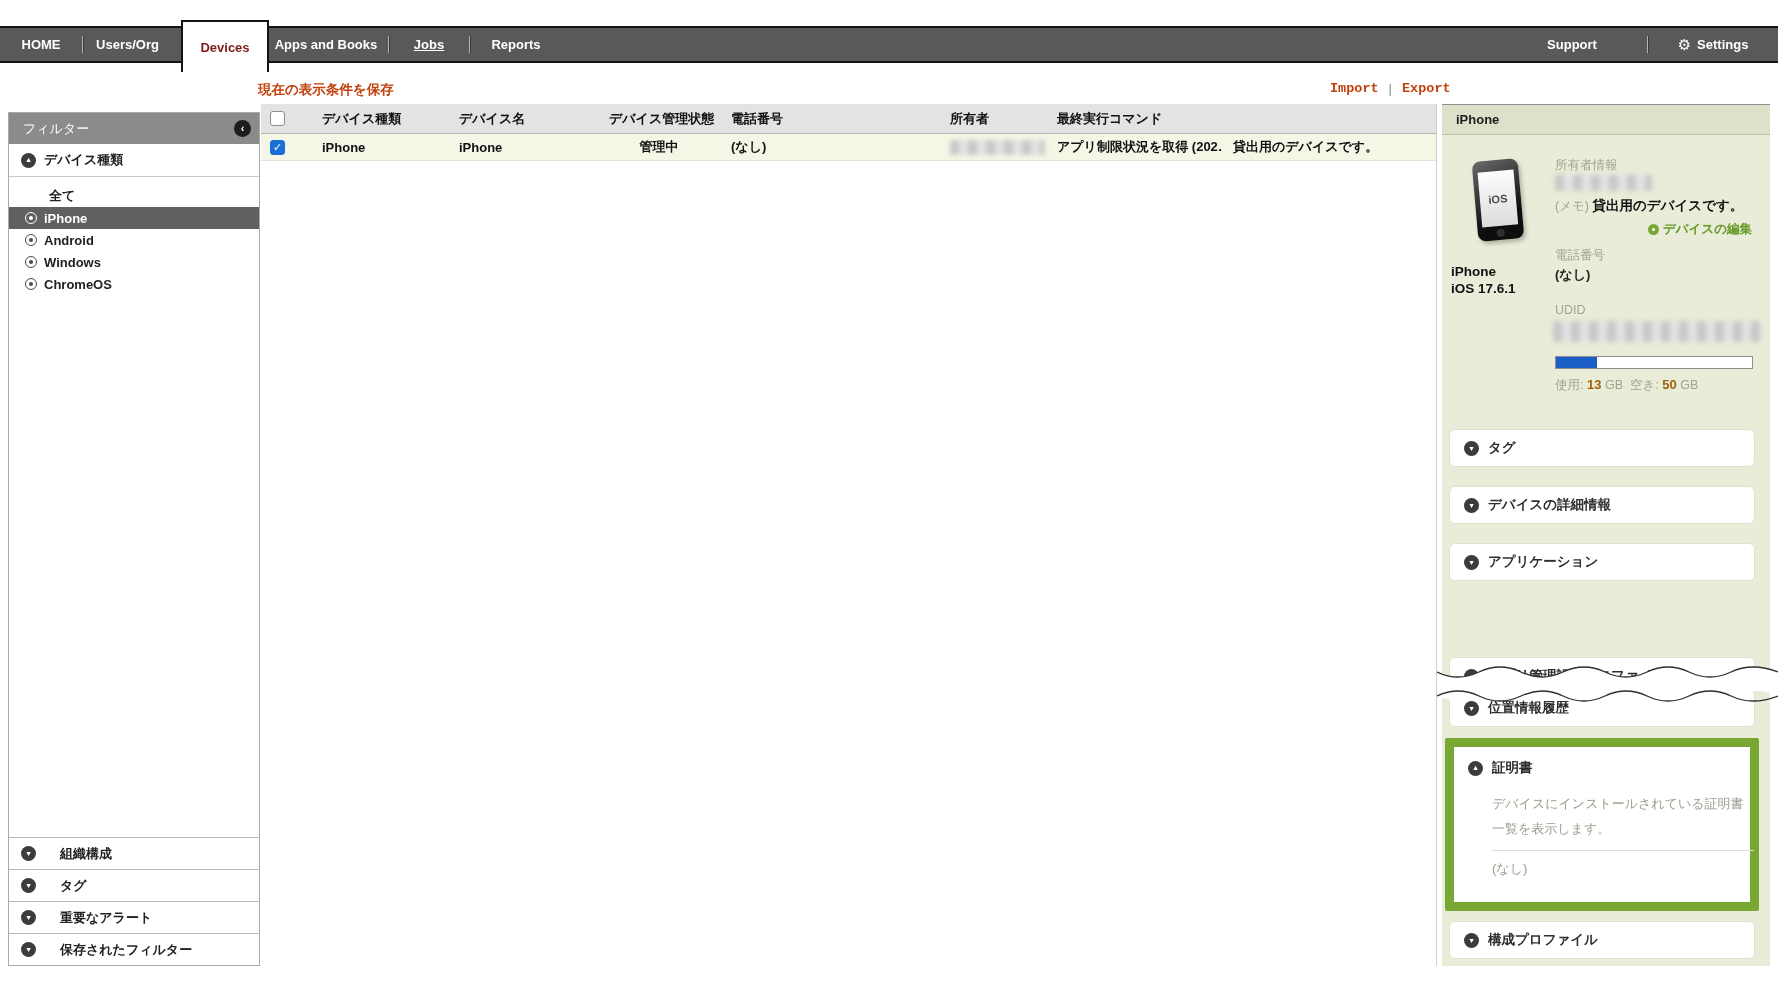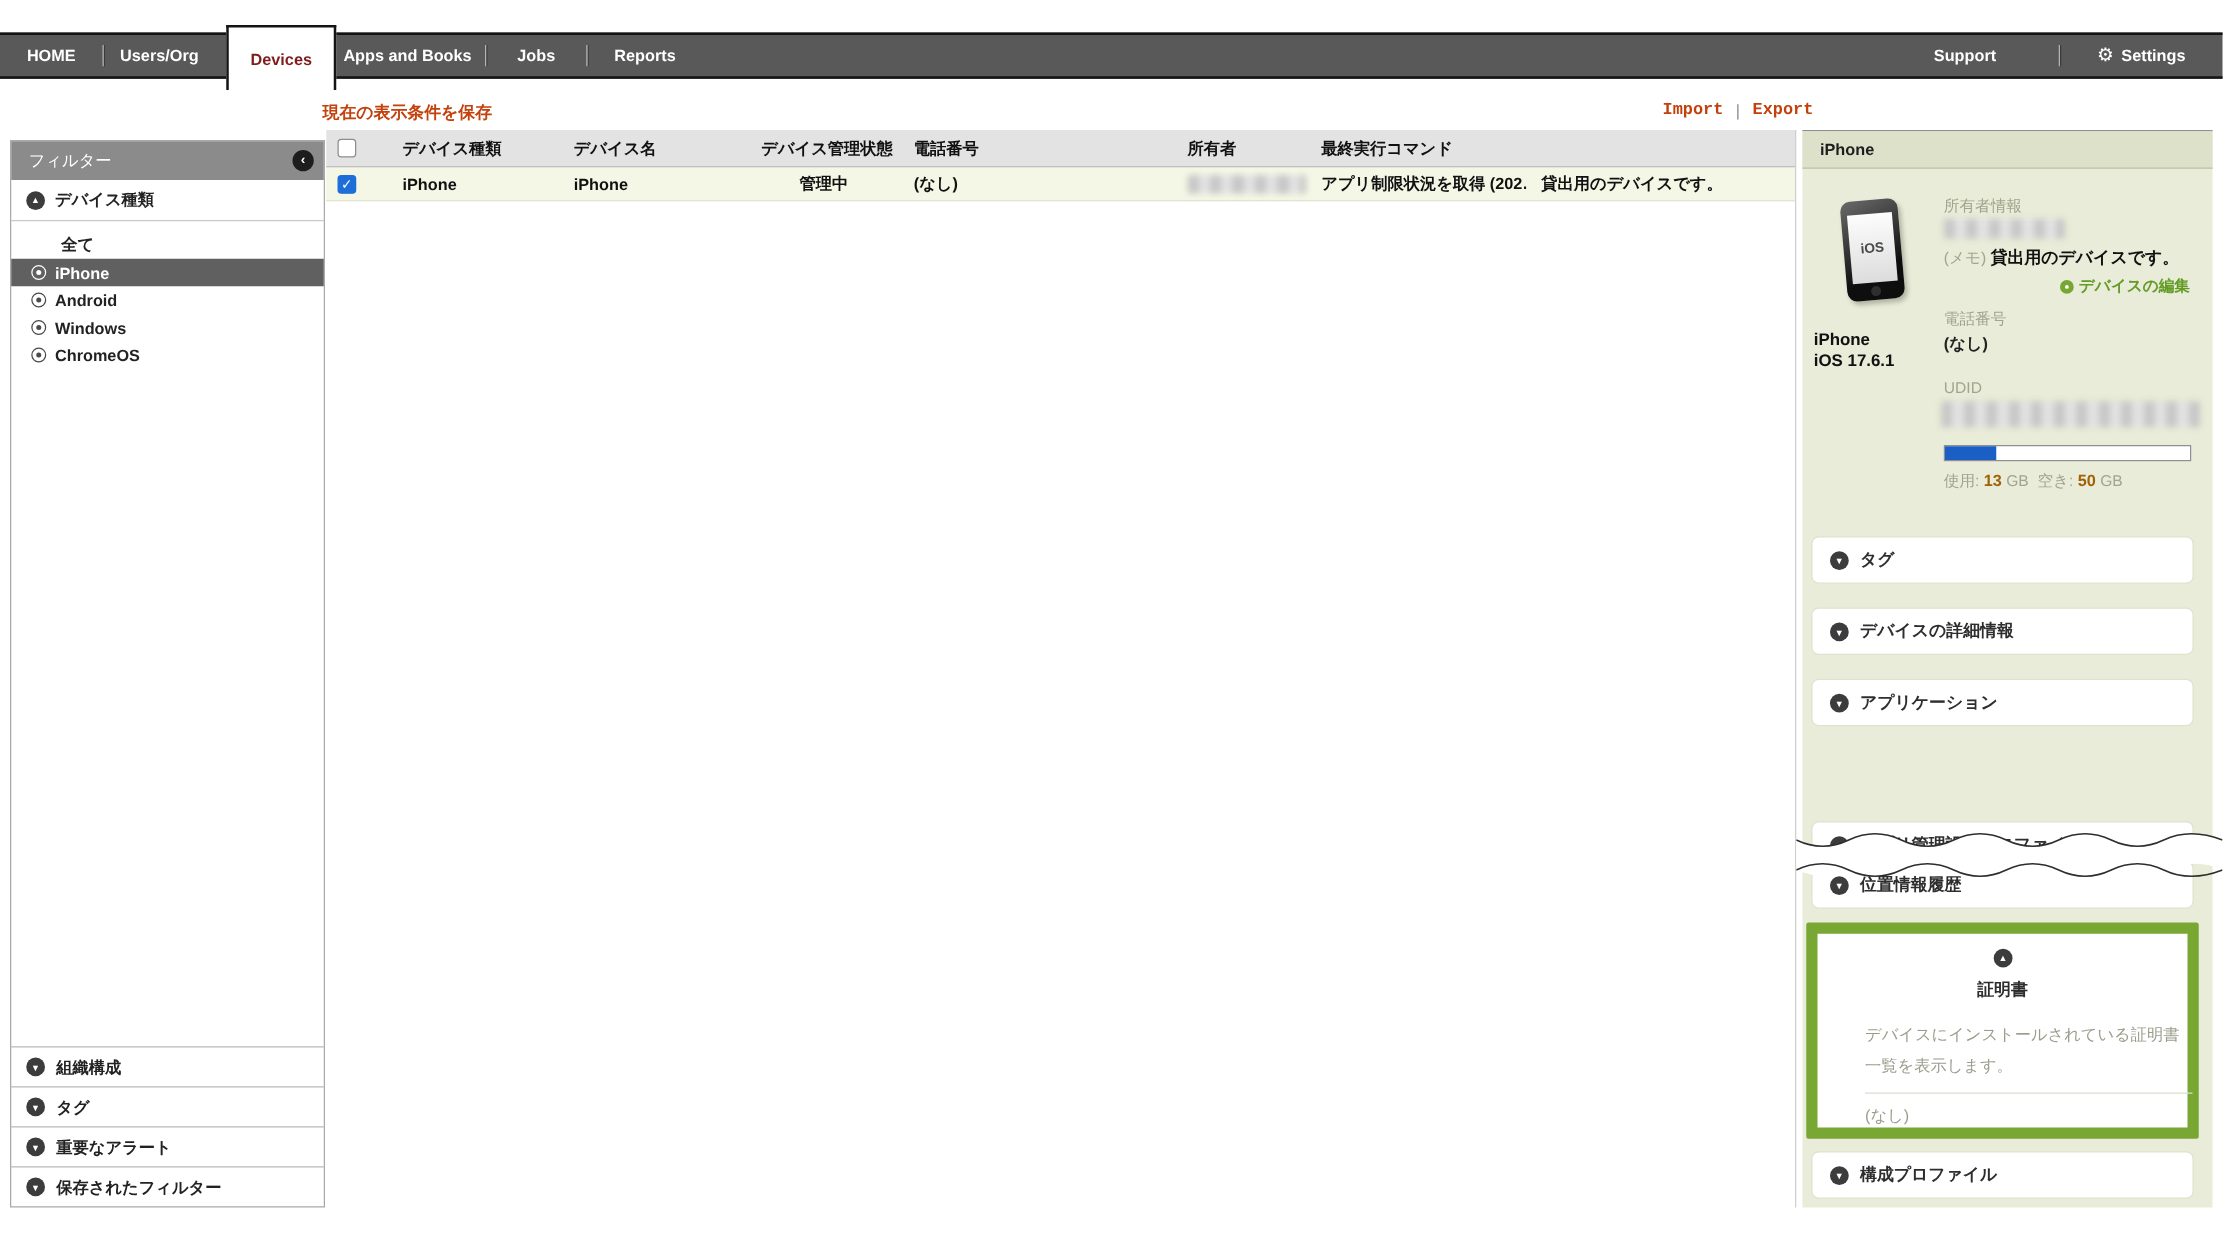--- a/index.html
+++ b/index.html
@@ -7,21 +7,21 @@
     font-family:"Liberation Sans","DejaVu Sans",sans-serif; font-size:13px; color:#222; }
   .abs { position:absolute; }
 
   
   .topnav { position:absolute; left:0; top:26px; width:1778px; height:37px;
     background:#595959; border-top:2px solid #141414; border-bottom:2px solid #141414;
     display:flex; align-items:center; color:#fff; font-weight:bold; font-size:13px; }
   .navtab { text-align:center; cursor:pointer; }
   .navsep { width:1px; height:17px; background:rgba(255,255,255,.55); box-shadow:1px 0 0 rgba(0,0,0,.35); }
   .tab-home { width:82px; } .tab-users { width:89px; } .tab-apps { width:124px; }
-  .tab-jobs { width:80px; } .tab-reports { width:92px; }
+  .tab-jobs { width:80px;text-decoration:underline; } .tab-reports { width:92px; }
   .tab-active { position:absolute; left:181px; top:-8px; width:88px; height:52px;
     background:#fff; color:#7f1d1d; border:2px solid #141414; border-bottom:none;
     display:flex; align-items:center; justify-content:center; z-index:3; }
   .nav-right { margin-left:auto; display:flex; align-items:center; }
   .tab-support { width:150px; }
   .tab-settings { width:130px; display:flex; align-items:center; justify-content:center; gap:6px; }
   .gear { font-weight:normal; font-size:15px; line-height:1; }
 
   
   .link-blue { color:#c2410c; font-weight:bold; font-size:13.5px; cursor:pointer; text-decoration:none;font-family:Liberation Mono, monospace; }
@@ -48,21 +48,21 @@
   .dtype-item { height:22px; display:flex; align-items:center; gap:7px; padding-left:16px;
     font-weight:bold; color:#222; cursor:pointer; }
   .dtype-item.all { padding-left:40px; }
   .dtype-item.selected { background:#606060; color:#fff; }
   .radio-icon { width:12px; height:12px; border:1.5px solid #4a4a4a; border-radius:50%;
     display:inline-flex; align-items:center; justify-content:center; flex:0 0 auto; }
   .radio-icon::after { content:""; width:4px; height:4px; border-radius:50%; background:#4a4a4a; }
   .dtype-item.selected .radio-icon { border-color:#fff; } .dtype-item.selected .radio-icon::after { background:#fff; }
   .sb-spacer { flex:1; }
   .sb-bottom-row { height:32px; border-top:1px solid #b9b9b9; display:flex; align-items:center;
-    gap:9px; padding-left:12px; font-weight:bold; color:#222; flex:0 0 auto; cursor:pointer; }
+    gap:24px; padding-left:12px; font-weight:bold; color:#222; flex:0 0 auto; cursor:pointer; }
 
   
   .main-table { position:absolute; left:261px; top:104px; width:1176px; height:862px;
     background:#fff; border-right:1px solid #cfcfcf; }
   .table-toolbar { height:31px; background:#686868; display:flex; align-items:center;
     justify-content:flex-end; padding-right:7px; }
   .search-pill { width:142px; height:21px; background:#fff; border:1px solid #3f3f3f; border-radius:11px;
     display:flex; align-items:center; padding:0 5px 0 7px; gap:2px; }
   .search-pill input { border:none; outline:none; flex:1; min-width:0; font-size:12.5px; color:#444;
     font-family:inherit; background:transparent; }
@@ -120,21 +120,21 @@
     background:#fff; border:1px solid #8f8f8f; }
   .storage-fill { height:100%; background:#1a5ec6; }
   .storage-text { position:absolute; left:113px; top:242px; font-size:12.5px; color:#a2a48e; }
   .storage-text b { color:#a16207; font-size:13px; }
   .acc-card { position:absolute; left:7px; width:306px; height:38px; background:#fff;
     border:1px solid #dfe2cd; border-radius:6px; display:flex; align-items:center; gap:9px;
     padding-left:14px; font-weight:bold; font-size:13.5px; color:#2e2e2e; cursor:pointer; }
   .cert-box { position:absolute; left:3px; top:633px; width:314px; height:173px;
     background:#fff; border:9px solid #78a733; border-radius:2px; padding:12px 14px 0 14px; }
   .cert-head { display:flex; align-items:center; gap:9px; font-weight:bold; font-size:13.5px;
-    color:#2e2e2e; cursor:pointer;flex-direction:column; }
+    color:#2e2e2e; cursor:pointer; }
   .cert-desc { margin:14px 0 0 24px; width:262px; color:#9b9d8c; font-size:13px; line-height:25px;
     border-bottom:1px solid #ddddd2; padding-bottom:9px; }
   .cert-empty { margin:9px 0 0 24px; color:#9b9d8c; font-size:13px; }
 
   
   .tear { position:absolute; left:1437px; top:658px; width:341px; height:52px; z-index:5; pointer-events:none; }
 </style>
 </head>
 <body>
 

